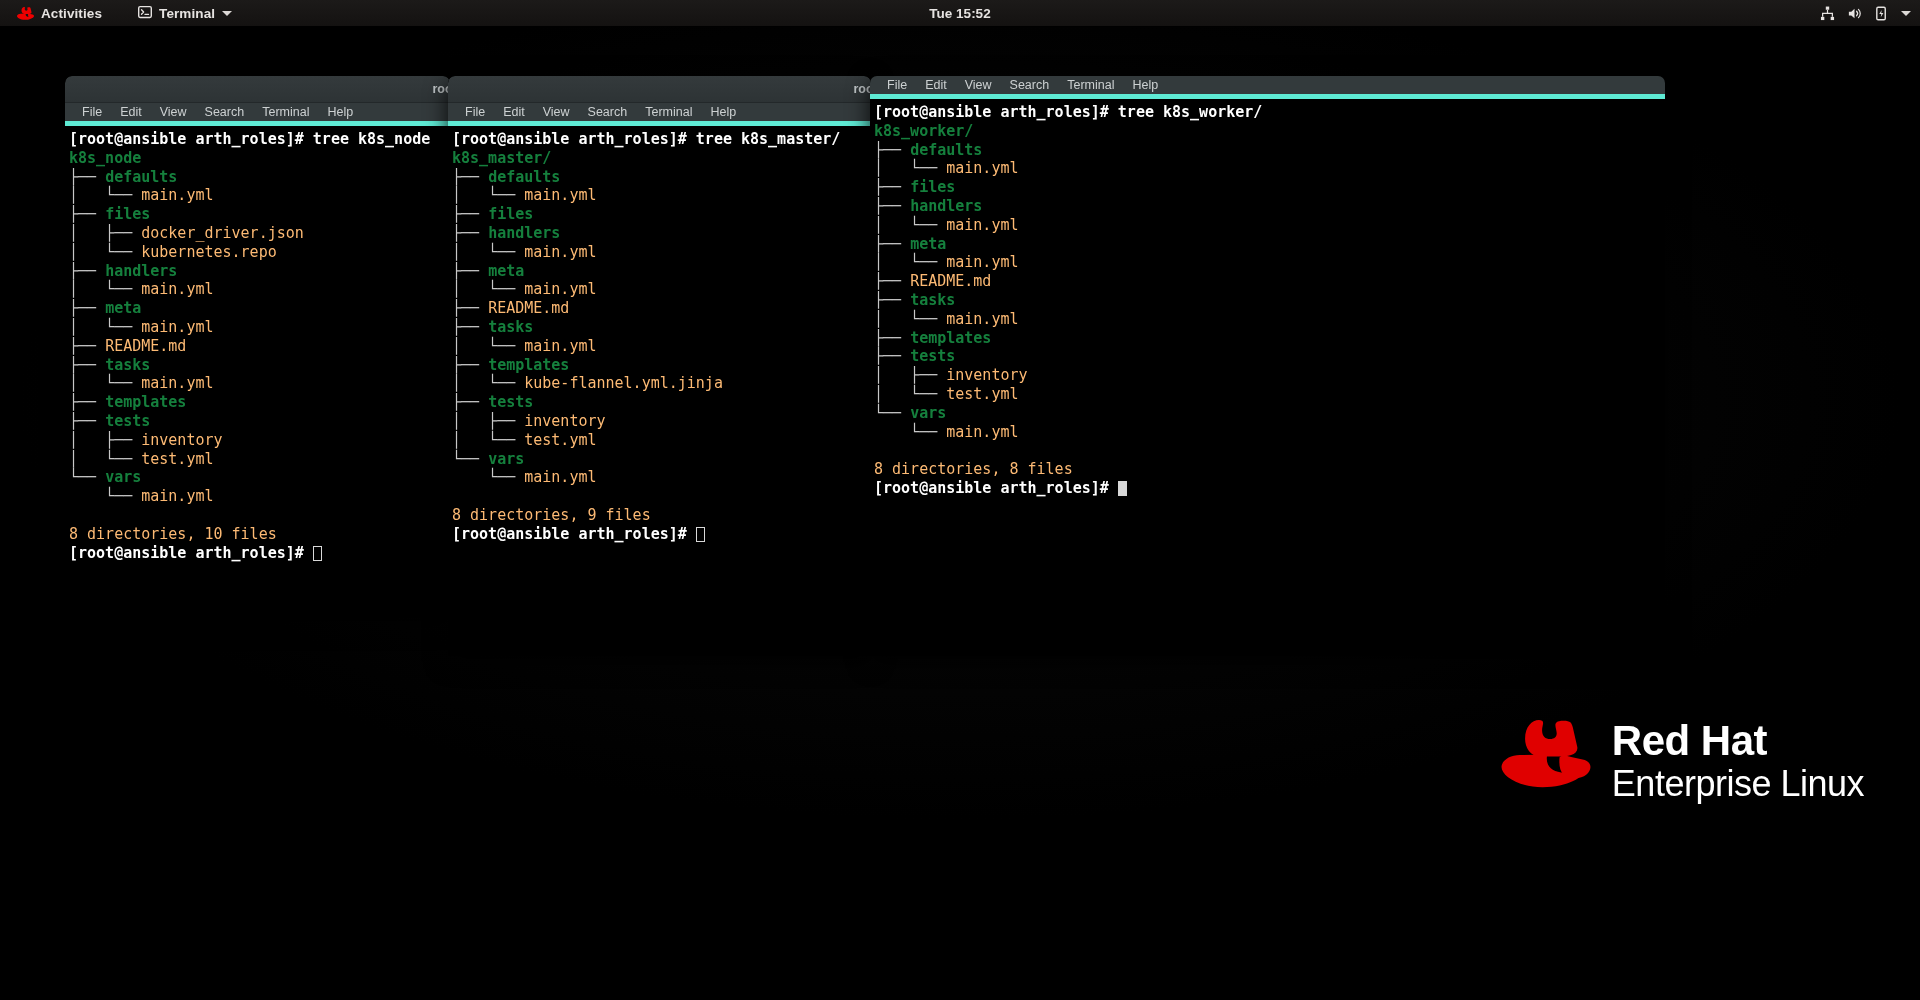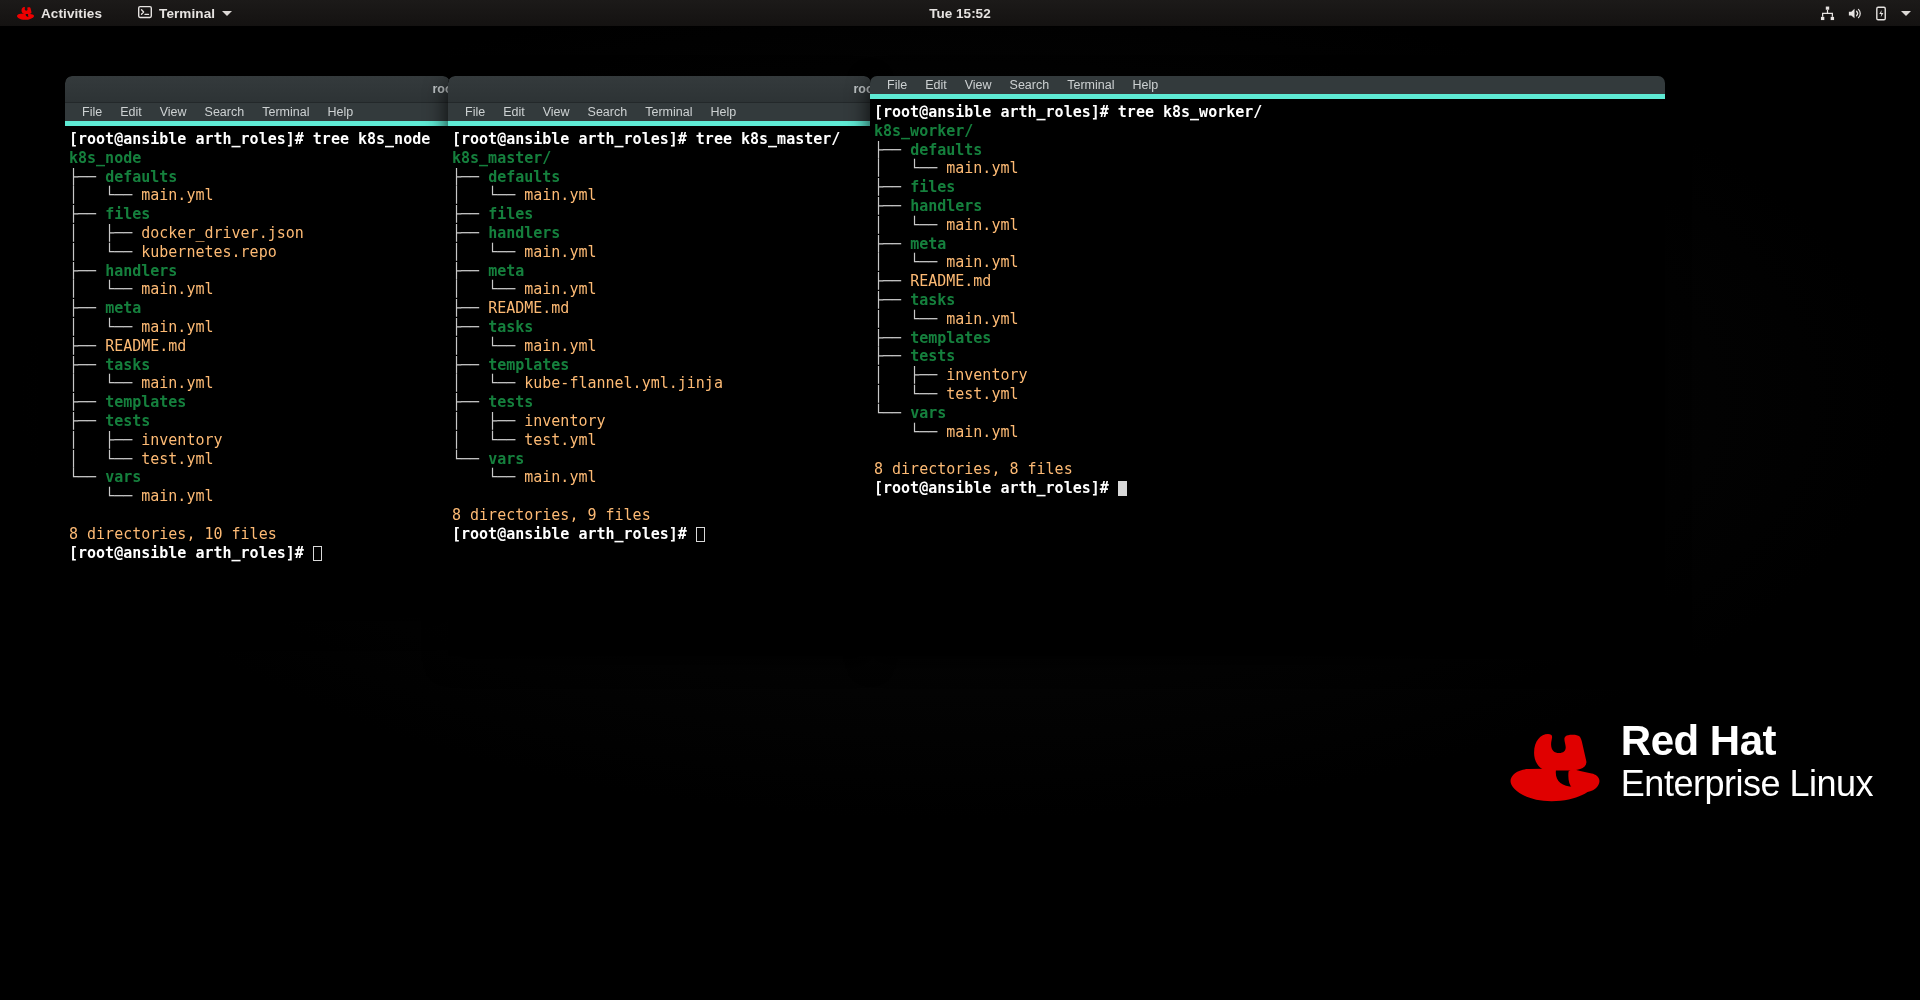--- a/index.html
+++ b/index.html
@@ -95,22 +95,22 @@
     display:inline-block; width:9px; height:15px;
     border:1.5px solid #d8d8d8; vertical-align:-3px;
   }
   .cur-solid {
     display:inline-block; width:9px; height:15px;
     background:#d8d8d8; vertical-align:-3px;
   }
 
   
   #brand {
-    position:absolute; right:47px; bottom:198px;
-    display:flex; align-items:flex-end; gap:20px;
+    position:absolute; right:56px; bottom:198px;
+    display:flex; align-items:flex-start; gap:20px;
     z-index:5;
   }
   #brand .hat { width:92px; height:68px; }
   #brand .words { color:#fff; line-height:1.0; }
   #brand .w1 { font-size:42px; font-weight:700; letter-spacing:-.5px; }
   #brand .w2 { font-size:36px; font-weight:400; letter-spacing:-.5px; margin-top:4px;}
 </style>
 </head>
 <body>
 

